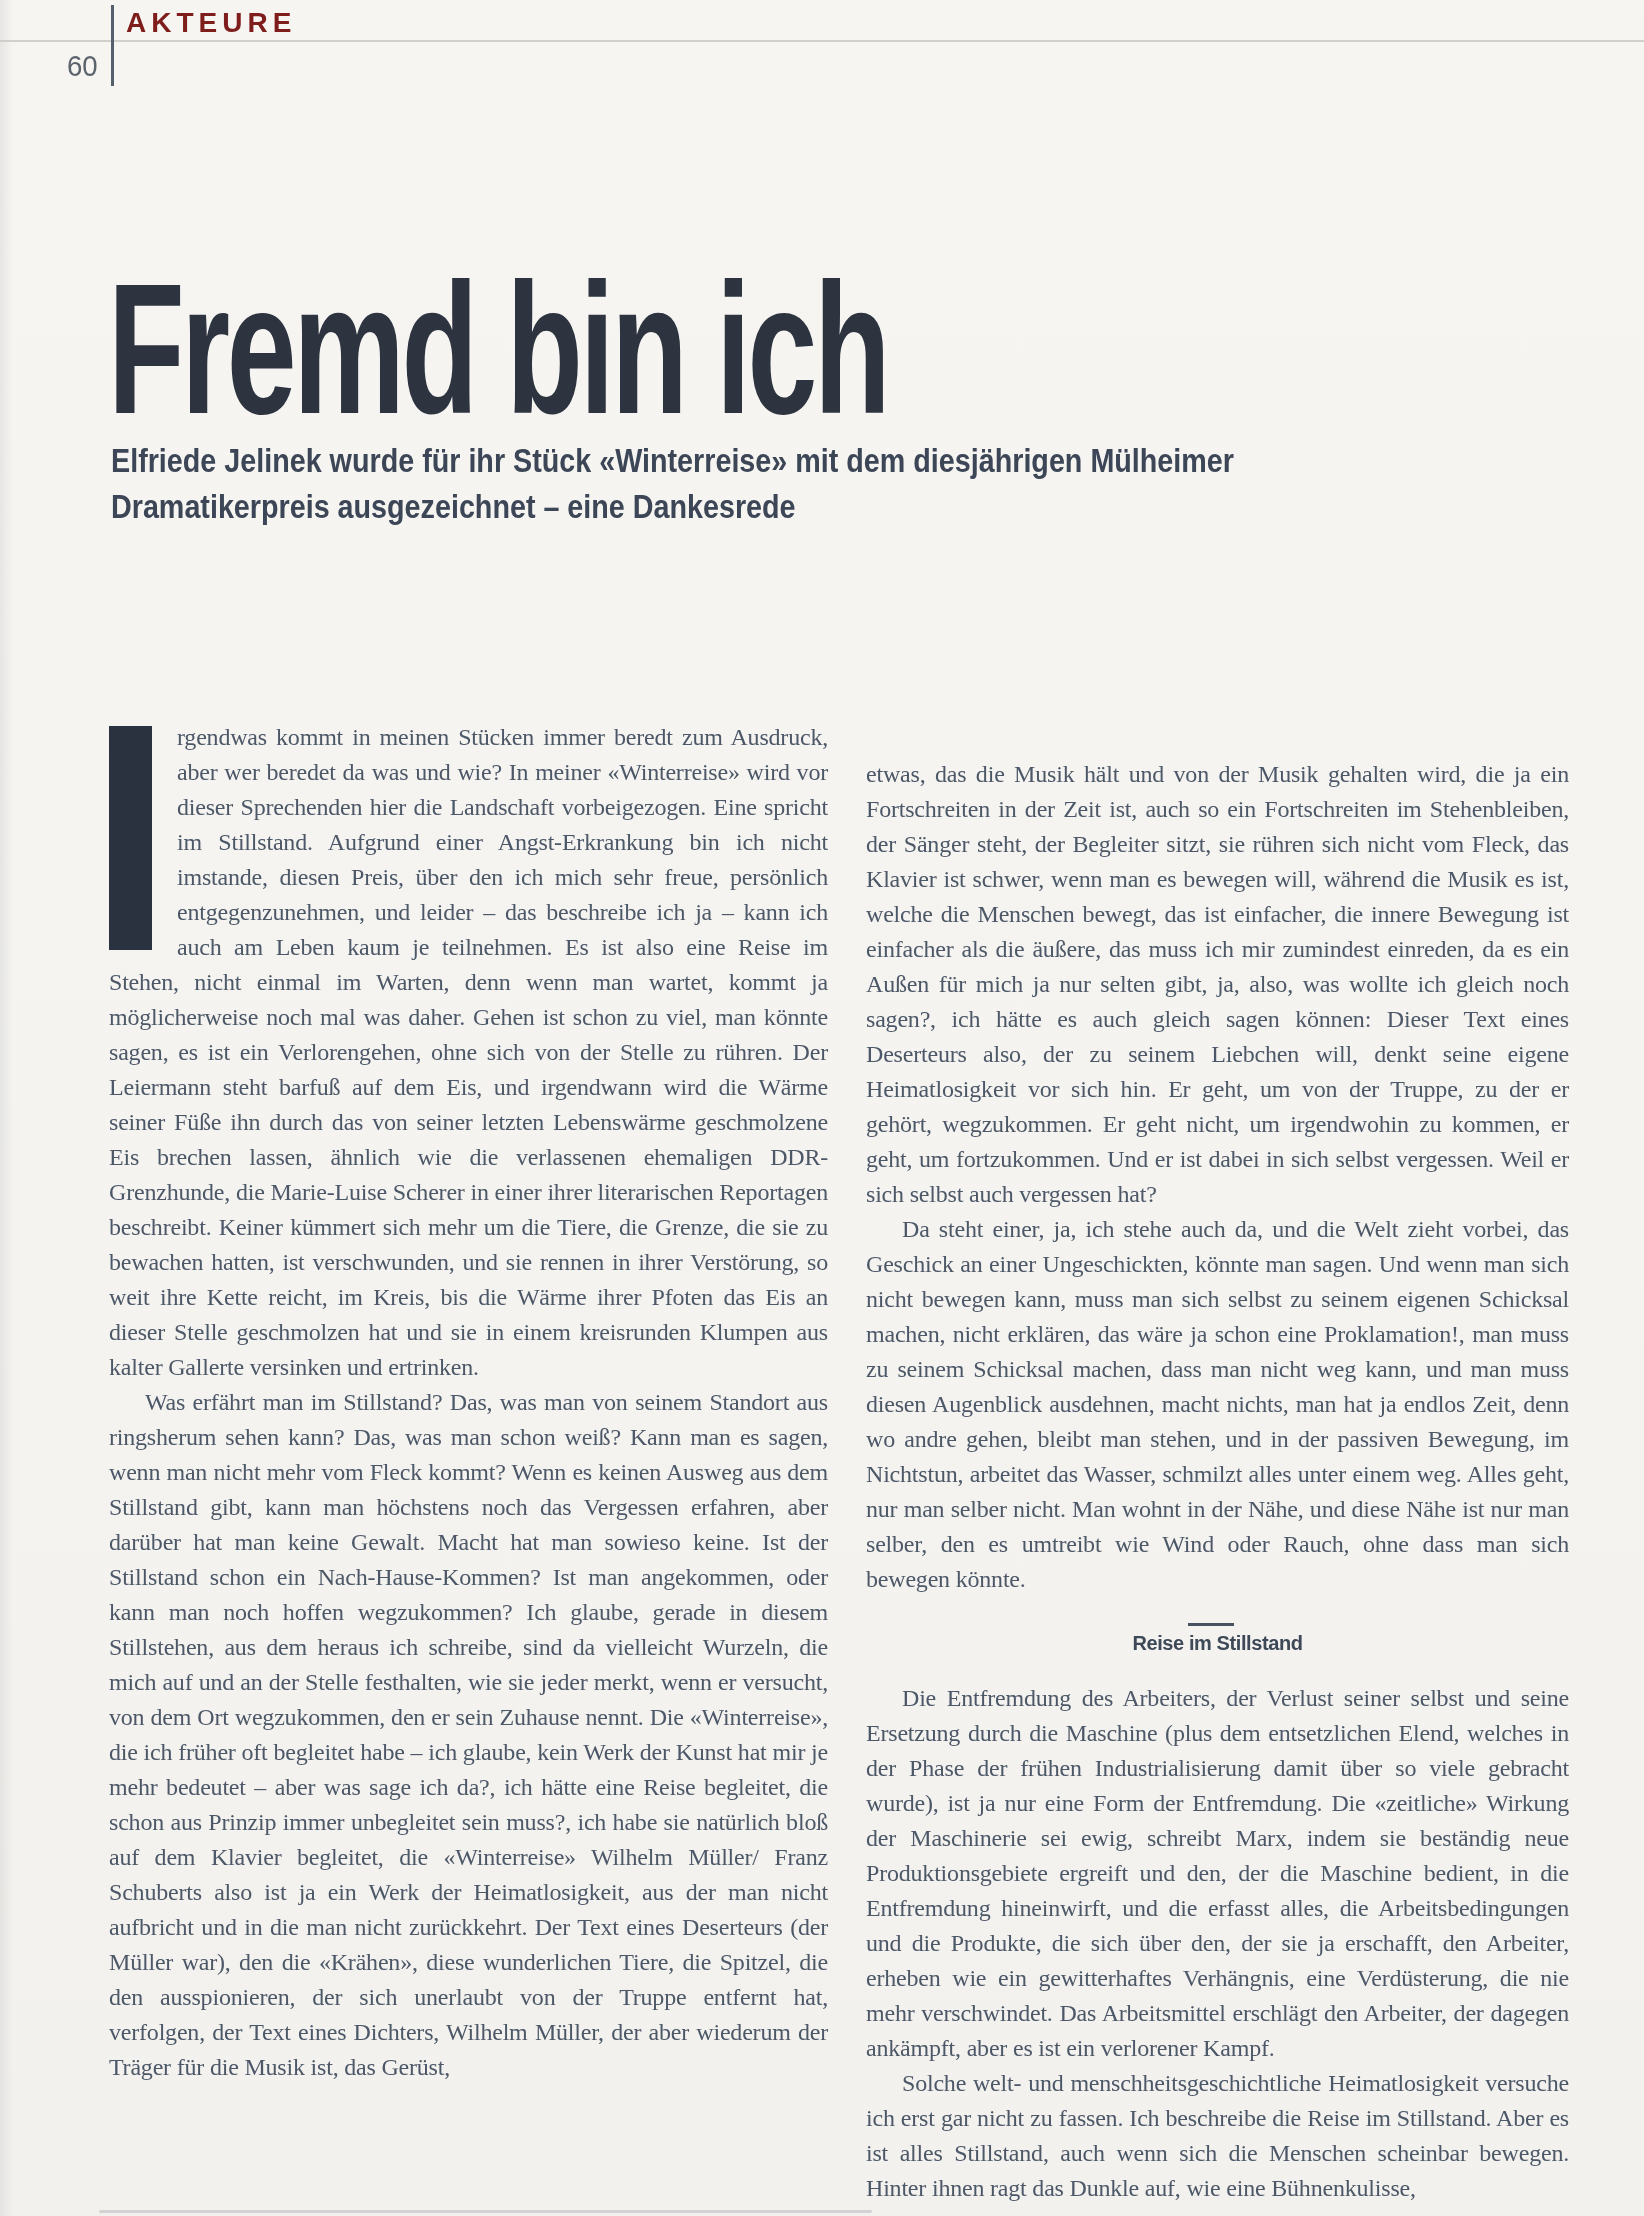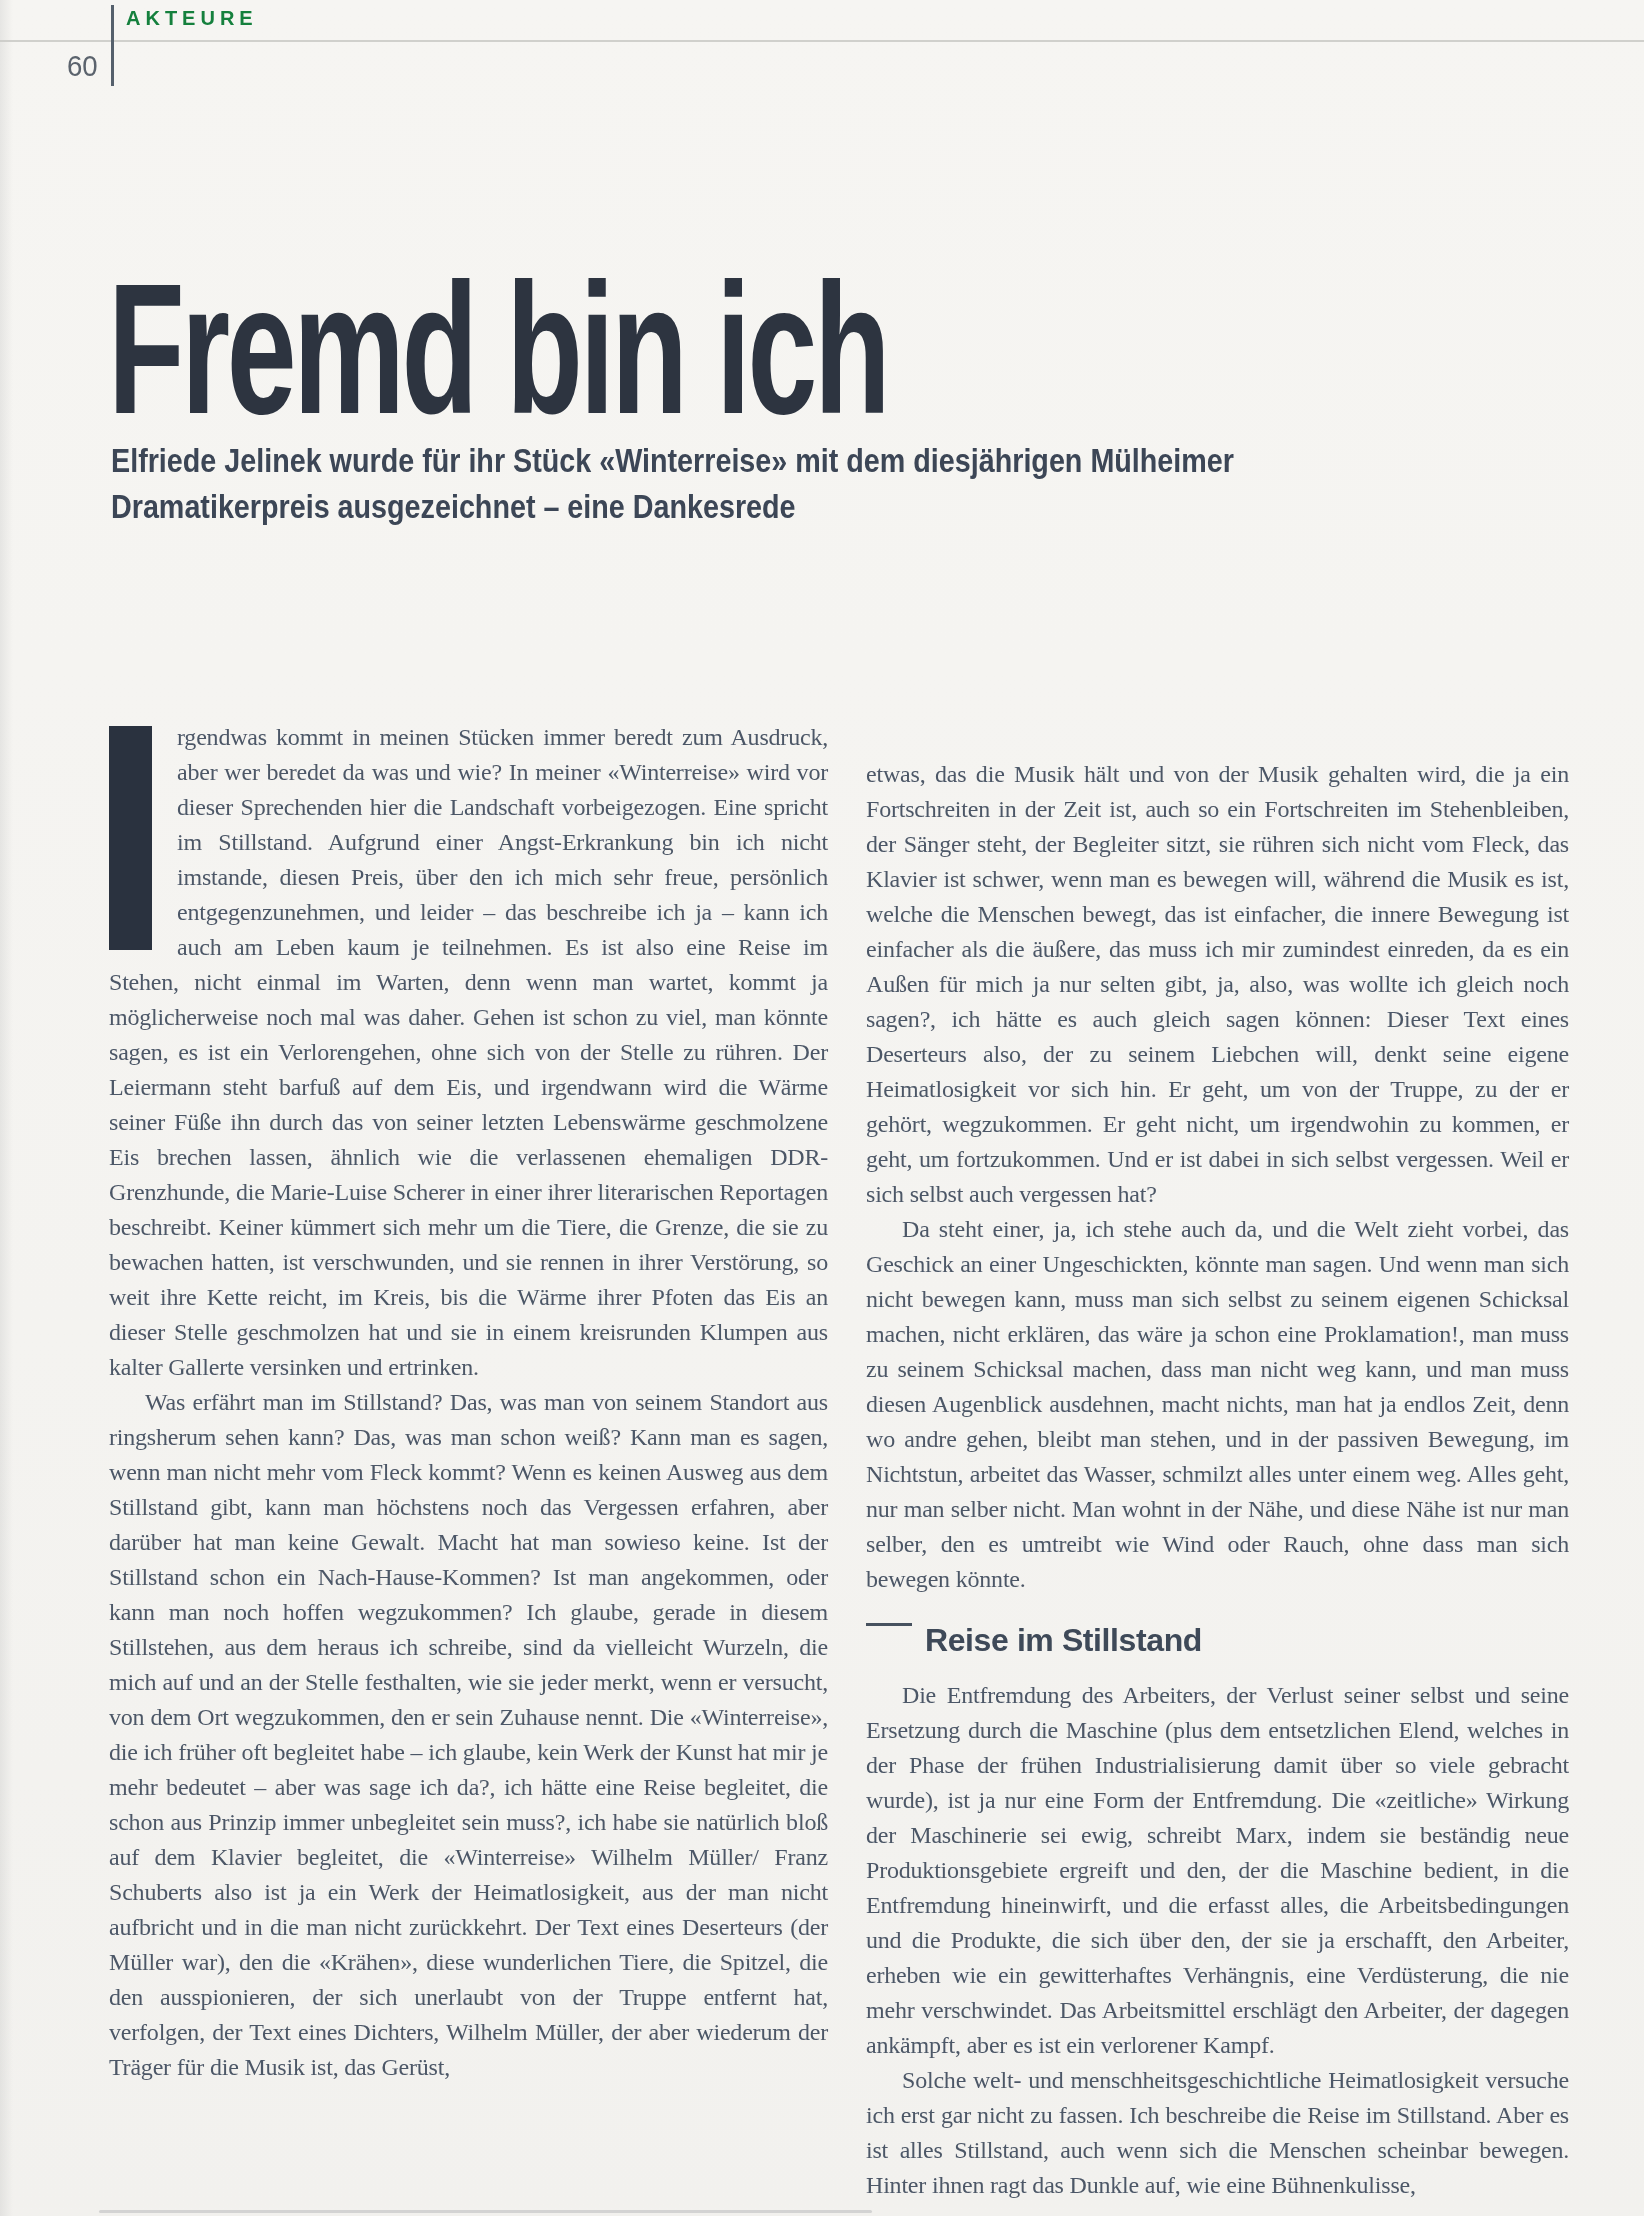--- a/index.html
+++ b/index.html
@@ -28,22 +28,22 @@
     position: absolute; left: 0; top: 40px; width: 1644px; height: 1.6px;
     background: #c9c9c5; opacity: 0.85;
   }
   .v-rule {
     position: absolute; left: 111px; top: 5px; width: 2.5px; height: 81px;
     background: #55606c;
   }
   .section-label {
     position: absolute; left: 126px; top: 6.6px;
     font-family: "Liberation Sans", "DejaVu Sans", sans-serif;
-    font-weight: bold; font-size: 20px; letter-spacing: 5px;
-    color: #15803d; white-space: nowrap;
+    font-weight: bold; font-size: 28px; letter-spacing: 5px;
+    color: #7f1d1d; white-space: nowrap;
   }
   .page-number {
     position: absolute; left: 67px; top: 49px;
     font-family: "Liberation Sans", "DejaVu Sans", sans-serif;
     font-size: 30px; color: #5b636d;
     transform: scaleX(0.92); transform-origin: left top;
   }
 
   
   .article-title {
@@ -83,25 +83,26 @@
     margin: 5.8px 25px 5px 0;
   }
   .dropcap-letter {
     display: block; width: 43px; height: 224px; overflow: hidden;
     color: transparent; font-size: 206px; line-height: 224px;
     font-family: "Liberation Sans", "DejaVu Sans", sans-serif; font-weight: bold;
   }
 
   
   .subheading {
-    display: flex; 
+    display: flex; align-items: center;
     margin: 26px 0 20px 0;
     font-family: "Liberation Sans", "DejaVu Sans", sans-serif;
-    font-weight: bold; font-size: 32px; color: #3e4958;
+    font-weight: bold; font-size: 20px; color: #3e4958;
     letter-spacing: -0.4px;
+    flex-direction: column;
   }
   .sub-rule {
     display: inline-block; width: 46px; height: 3.3px;
     background: #47525f; margin-right: 13px; flex: 0 0 auto;
   }
 </style>
 </head>
 <body>
 
 <div class="page">

